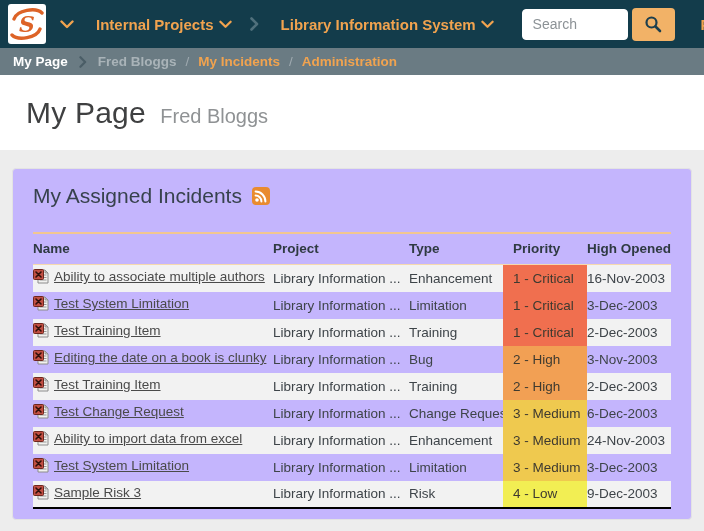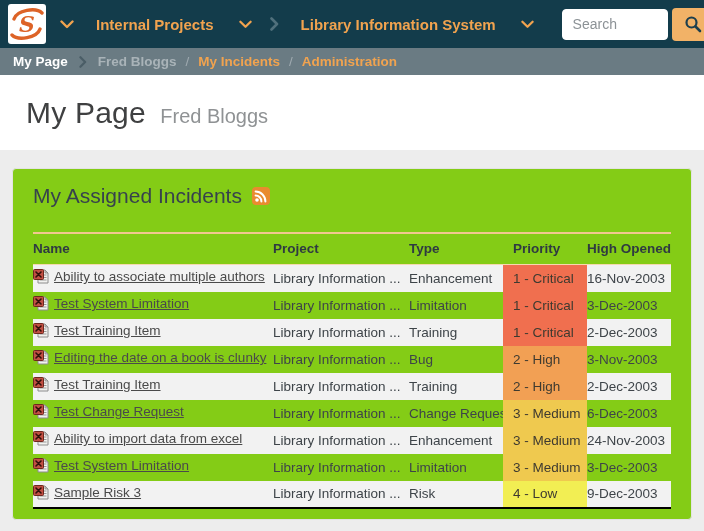--- a/index.html
+++ b/index.html
@@ -12,21 +12,21 @@
     padding: 0 8px; overflow: hidden; white-space: nowrap;
   }
   .logo-box {
     width: 38px; height: 40px; background: #FFFFFF; border-radius: 3px;
     display: flex; align-items: center; justify-content: center; flex: 0 0 auto;
     cursor: pointer;
   }
   .nav-caret { margin: 0 0 0 14px; cursor: pointer; display: flex; align-items: center; }
   .nav-link {
     color: #F1A34F; font-size: 15px; font-weight: 700; margin-left: 22px;
-    display: flex; align-items: center; gap: 25px; cursor: pointer;
+    display: flex; align-items: center; gap: 5px; cursor: pointer;
   }
   .nav-sep { margin-left: 18px; display: flex; align-items: center; }
   .search-group { display: flex; align-items: center; margin-left: auto; }
   .search-input {
     width: 106px; height: 31px; border: 1px solid #FFF; border-radius: 4px;
     font-family: "Liberation Sans", sans-serif; font-size: 14px; padding: 0 10px;
     color: #444; outline: none; margin-left: 28px;
   }
   .search-input::placeholder { color: #8C9296; }
   .search-btn {
@@ -48,21 +48,21 @@
   .bc-chev    { display: flex; align-items: center; margin: 0 2px; }
 
   
   .title-bar { background: #FFFFFF; height: 75px; padding: 21px 14px 0 26px; }
   .page-title { display: inline; font-size: 30px; font-weight: 400; color: #3F4041; letter-spacing: .2px; }
   .page-subtitle { display: inline; font-size: 20px; color: #8F9294; margin-left: 10px; }
 
   
   .content { background: #EDEDED; height: 381px; padding-top: 18px; }
   .card {
-    background: #84cc16; margin: 0 12px; height: 352px; border-radius: 4px;
+    background: #c4b5fd; margin: 0 12px; height: 352px; border-radius: 4px;
     border: 1px solid #E3E3E3; padding: 0 20px;
   }
   .card-head { display: flex; align-items: center; padding-top: 15px; gap: 10px; }
   .card-title { font-size: 21px; font-weight: 400; color: #37424D; }
   .rss-icon { display: flex; cursor: pointer; }
 
   
   table { width: 100%; border-collapse: collapse; margin-top: 24px; table-layout: fixed; }
   th {
     text-align: left; font-size: 13.5px; font-weight: 700; color: #2F3A42;

